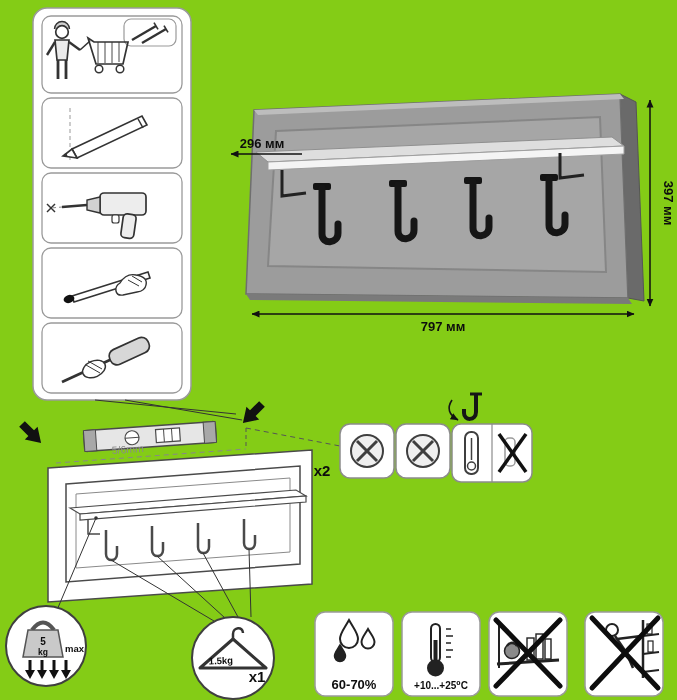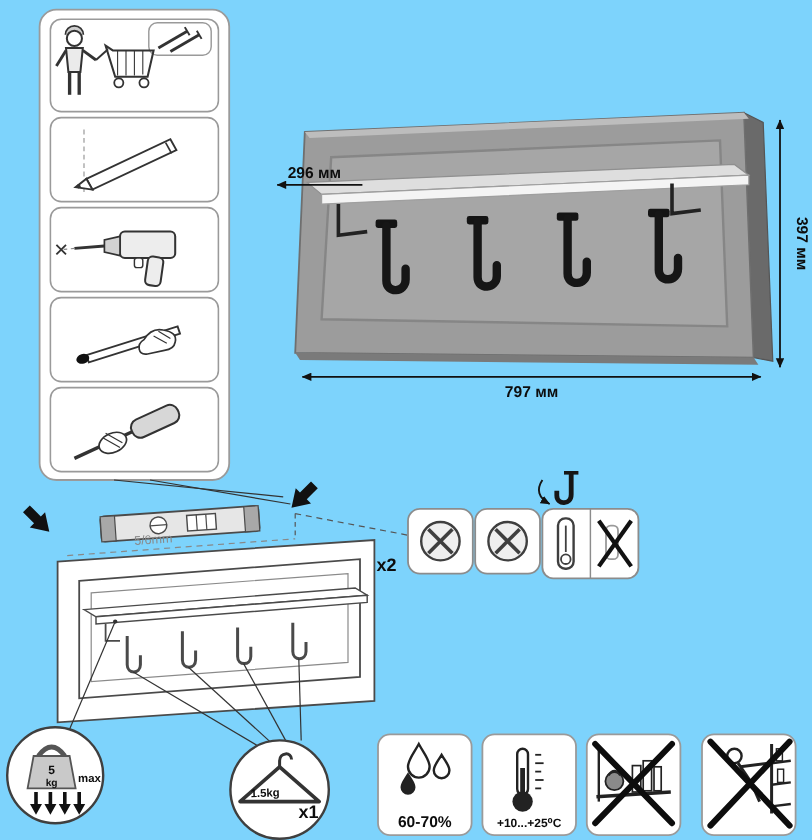--- a/index.html
+++ b/index.html
@@ -1,16 +1,16 @@
 <!DOCTYPE html>
 <html><head>
 <meta charset="utf-8">
 <style>
   html,body{margin:0;padding:0;background:#fff;}
-  .stage{position:relative;width:677px;height:700px;background:#7dd3fc;overflow:hidden;
+  .stage{position:relative;width:677px;height:700px;background:#84cc16;overflow:hidden;
          font-family:"Liberation Sans","DejaVu Sans",sans-serif;}
   .stage svg{position:absolute;left:0;top:0;}
   svg text{font-family:"Liberation Sans","DejaVu Sans",sans-serif;}
   .dim{font-size:13px;font-weight:700;fill:#0d0d0d;}
   .qty{font-size:15px;font-weight:700;fill:#0d0d0d;}
   .note{font-size:10.5px;fill:#8a8a8a;}
   .lab9{font-size:9.5px;font-weight:700;fill:#0d0d0d;}
   .lab8{font-size:8.5px;font-weight:700;fill:#0d0d0d;}
   .lab10{font-size:10px;font-weight:700;fill:#0d0d0d;}
   .lab13{font-size:13px;font-weight:700;fill:#0d0d0d;}

